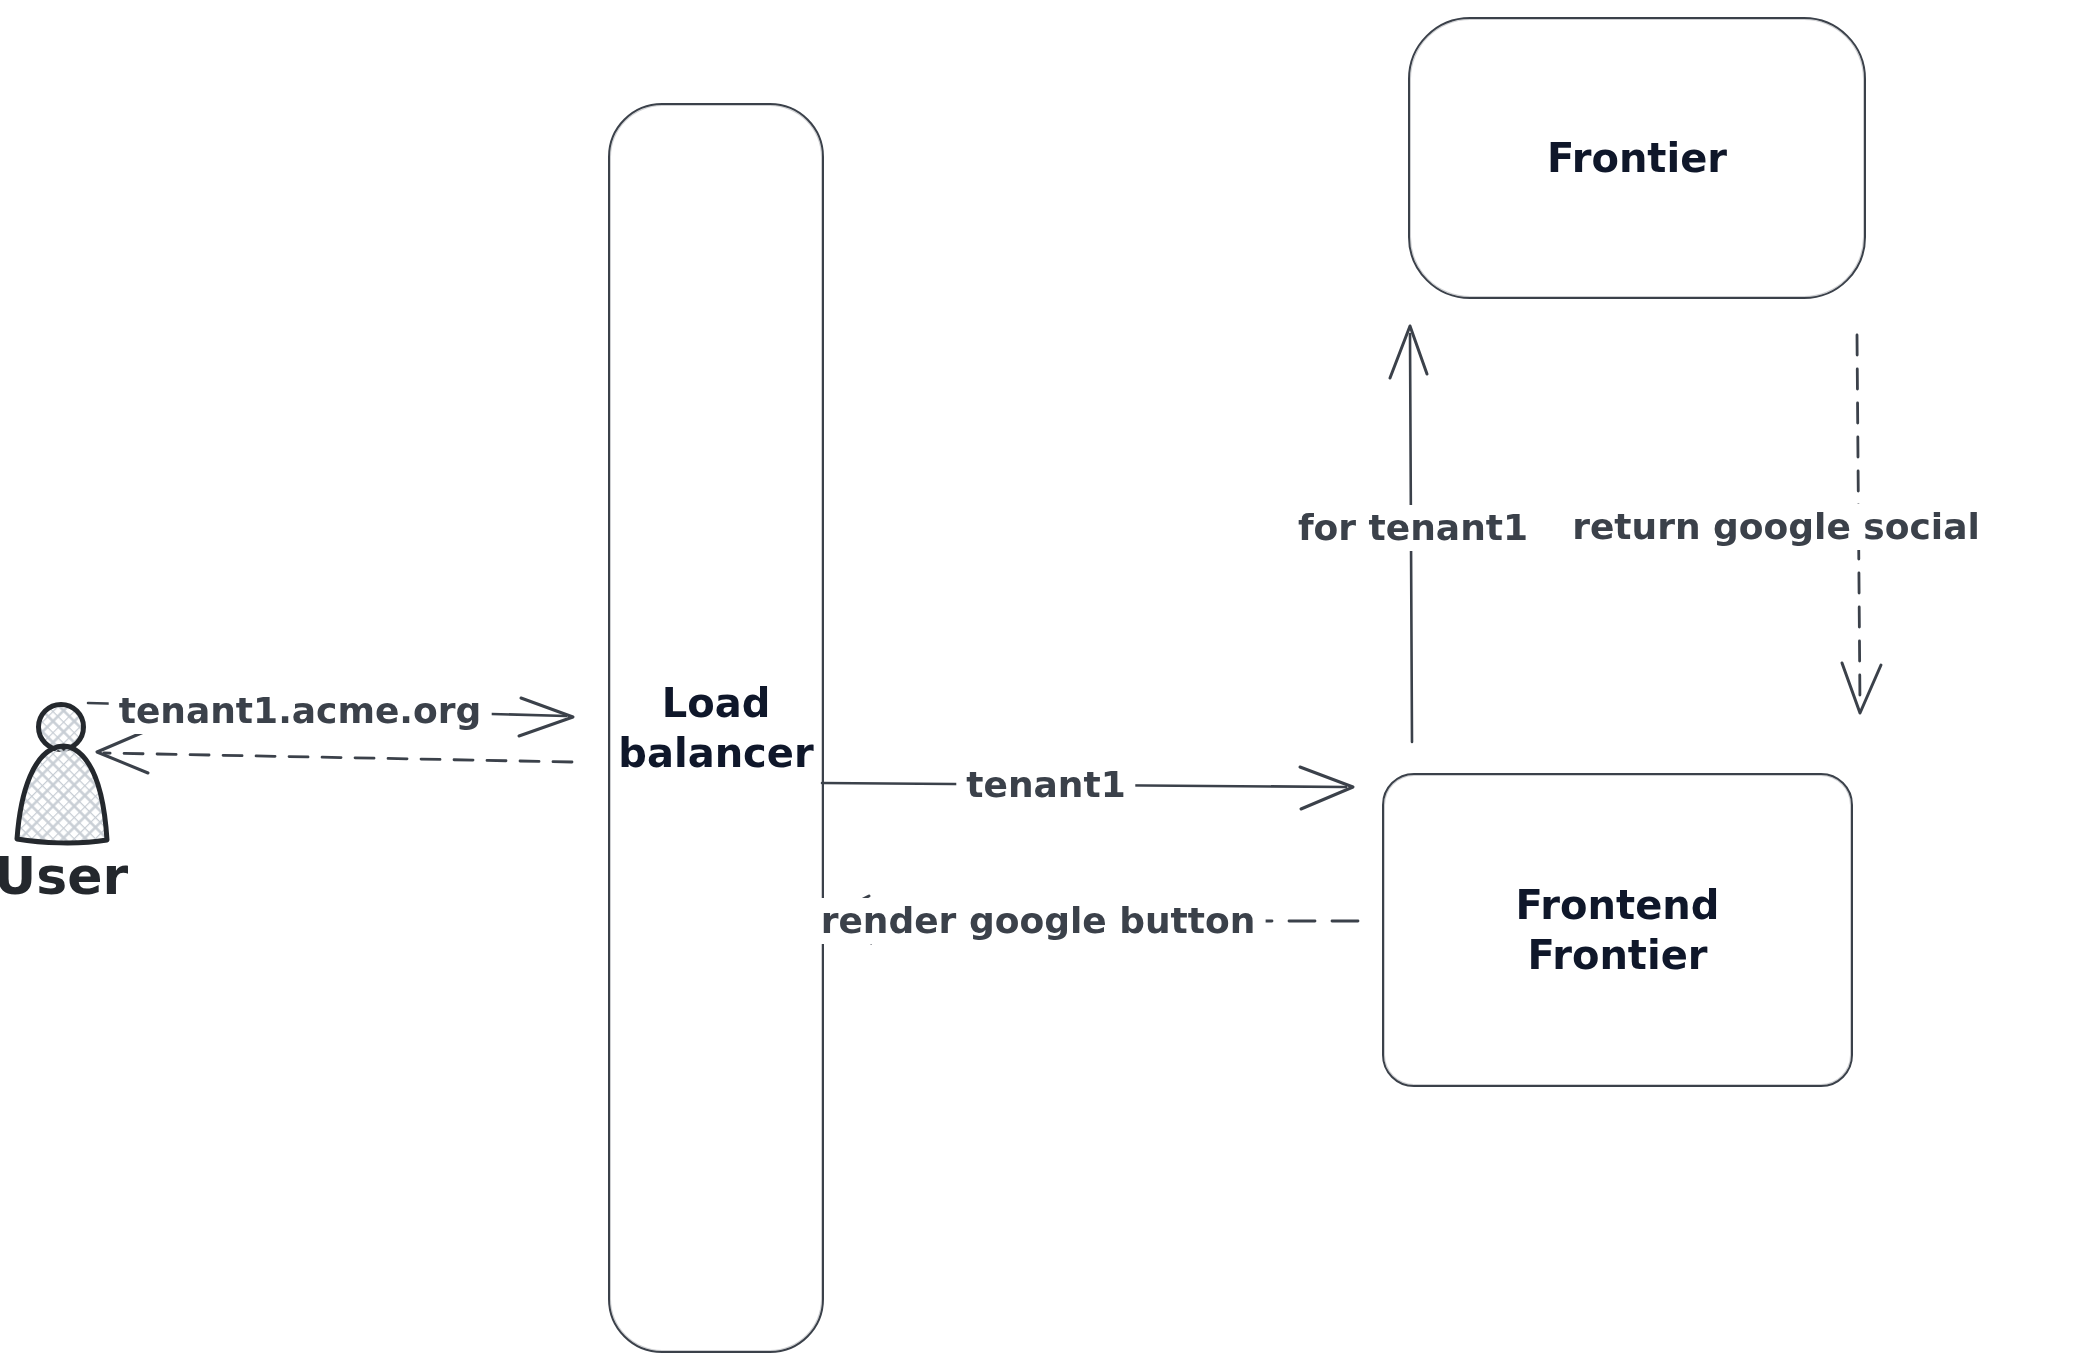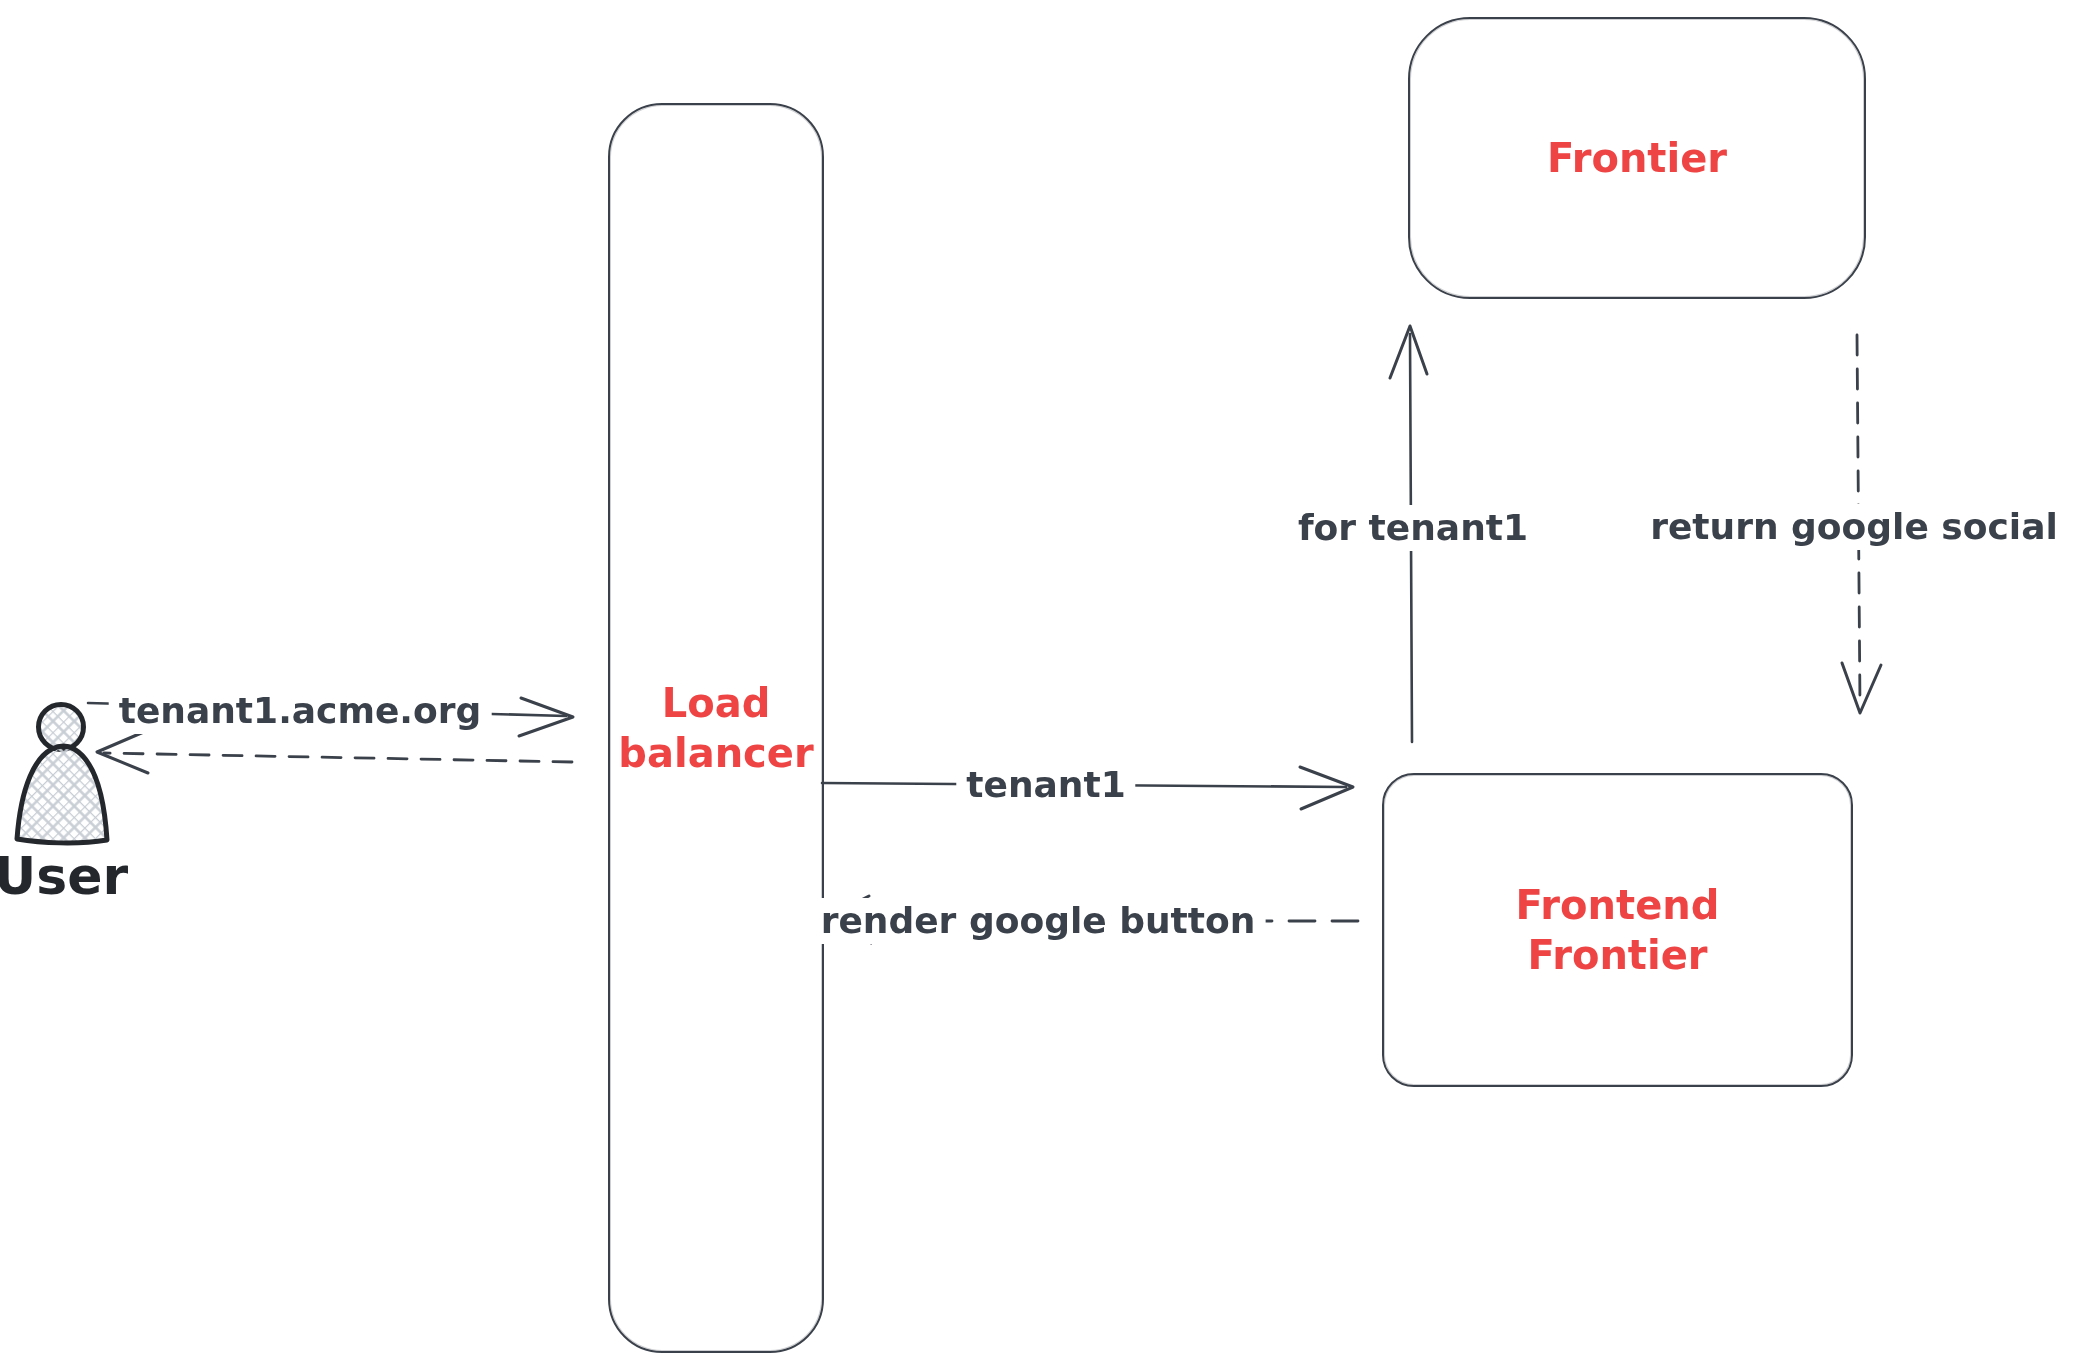--- a/index.html
+++ b/index.html
@@ -22,21 +22,21 @@
     align-items:center;
     justify-content:center;
     background:transparent;
     box-shadow: inset 0 0 0 1px rgba(59,65,74,.25);
   }
   .node-label{
     font-size:40px;
     line-height:50px;
     font-weight:600;
     text-align:center;
-    color:#ef4444;
+    color:#0f172a;
     white-space:nowrap;
   }
   #node-load-balancer{left:608px;top:103px;width:216px;height:1250px;border-radius:54px;}
   #node-frontier{left:1408px;top:17px;width:458px;height:282px;border-radius:62px;}
   #node-frontend-manager{left:1382px;top:773px;width:471px;height:314px;border-radius:32px;}
   .edge-label{
     position:absolute;
     transform:translate(-50%,-50%);
     background:#ffffff;
     font-size:36px;
@@ -44,21 +44,21 @@
     font-weight:600;
     color:#3b414a;
     white-space:nowrap;
     text-align:center;
     padding:1px 10px;
   }
   #lbl-request{left:300px;top:711px;}
   #lbl-tenant1{left:1046px;top:785px;}
   #lbl-render{left:1038px;top:921px;}
   #lbl-find{left:1413px;top:528px;}
-  #lbl-return{left:1854px;top:527px;}
+  #lbl-return{left:1776px;top:527px;}
   #lbl-user{
     position:absolute;left:61px;top:876px;
     transform:translate(-50%,-50%);
     font-size:52px;font-weight:600;color:#24282d;
     background:transparent;padding:0;
   }
 </style>
 </head>
 <body>
 

